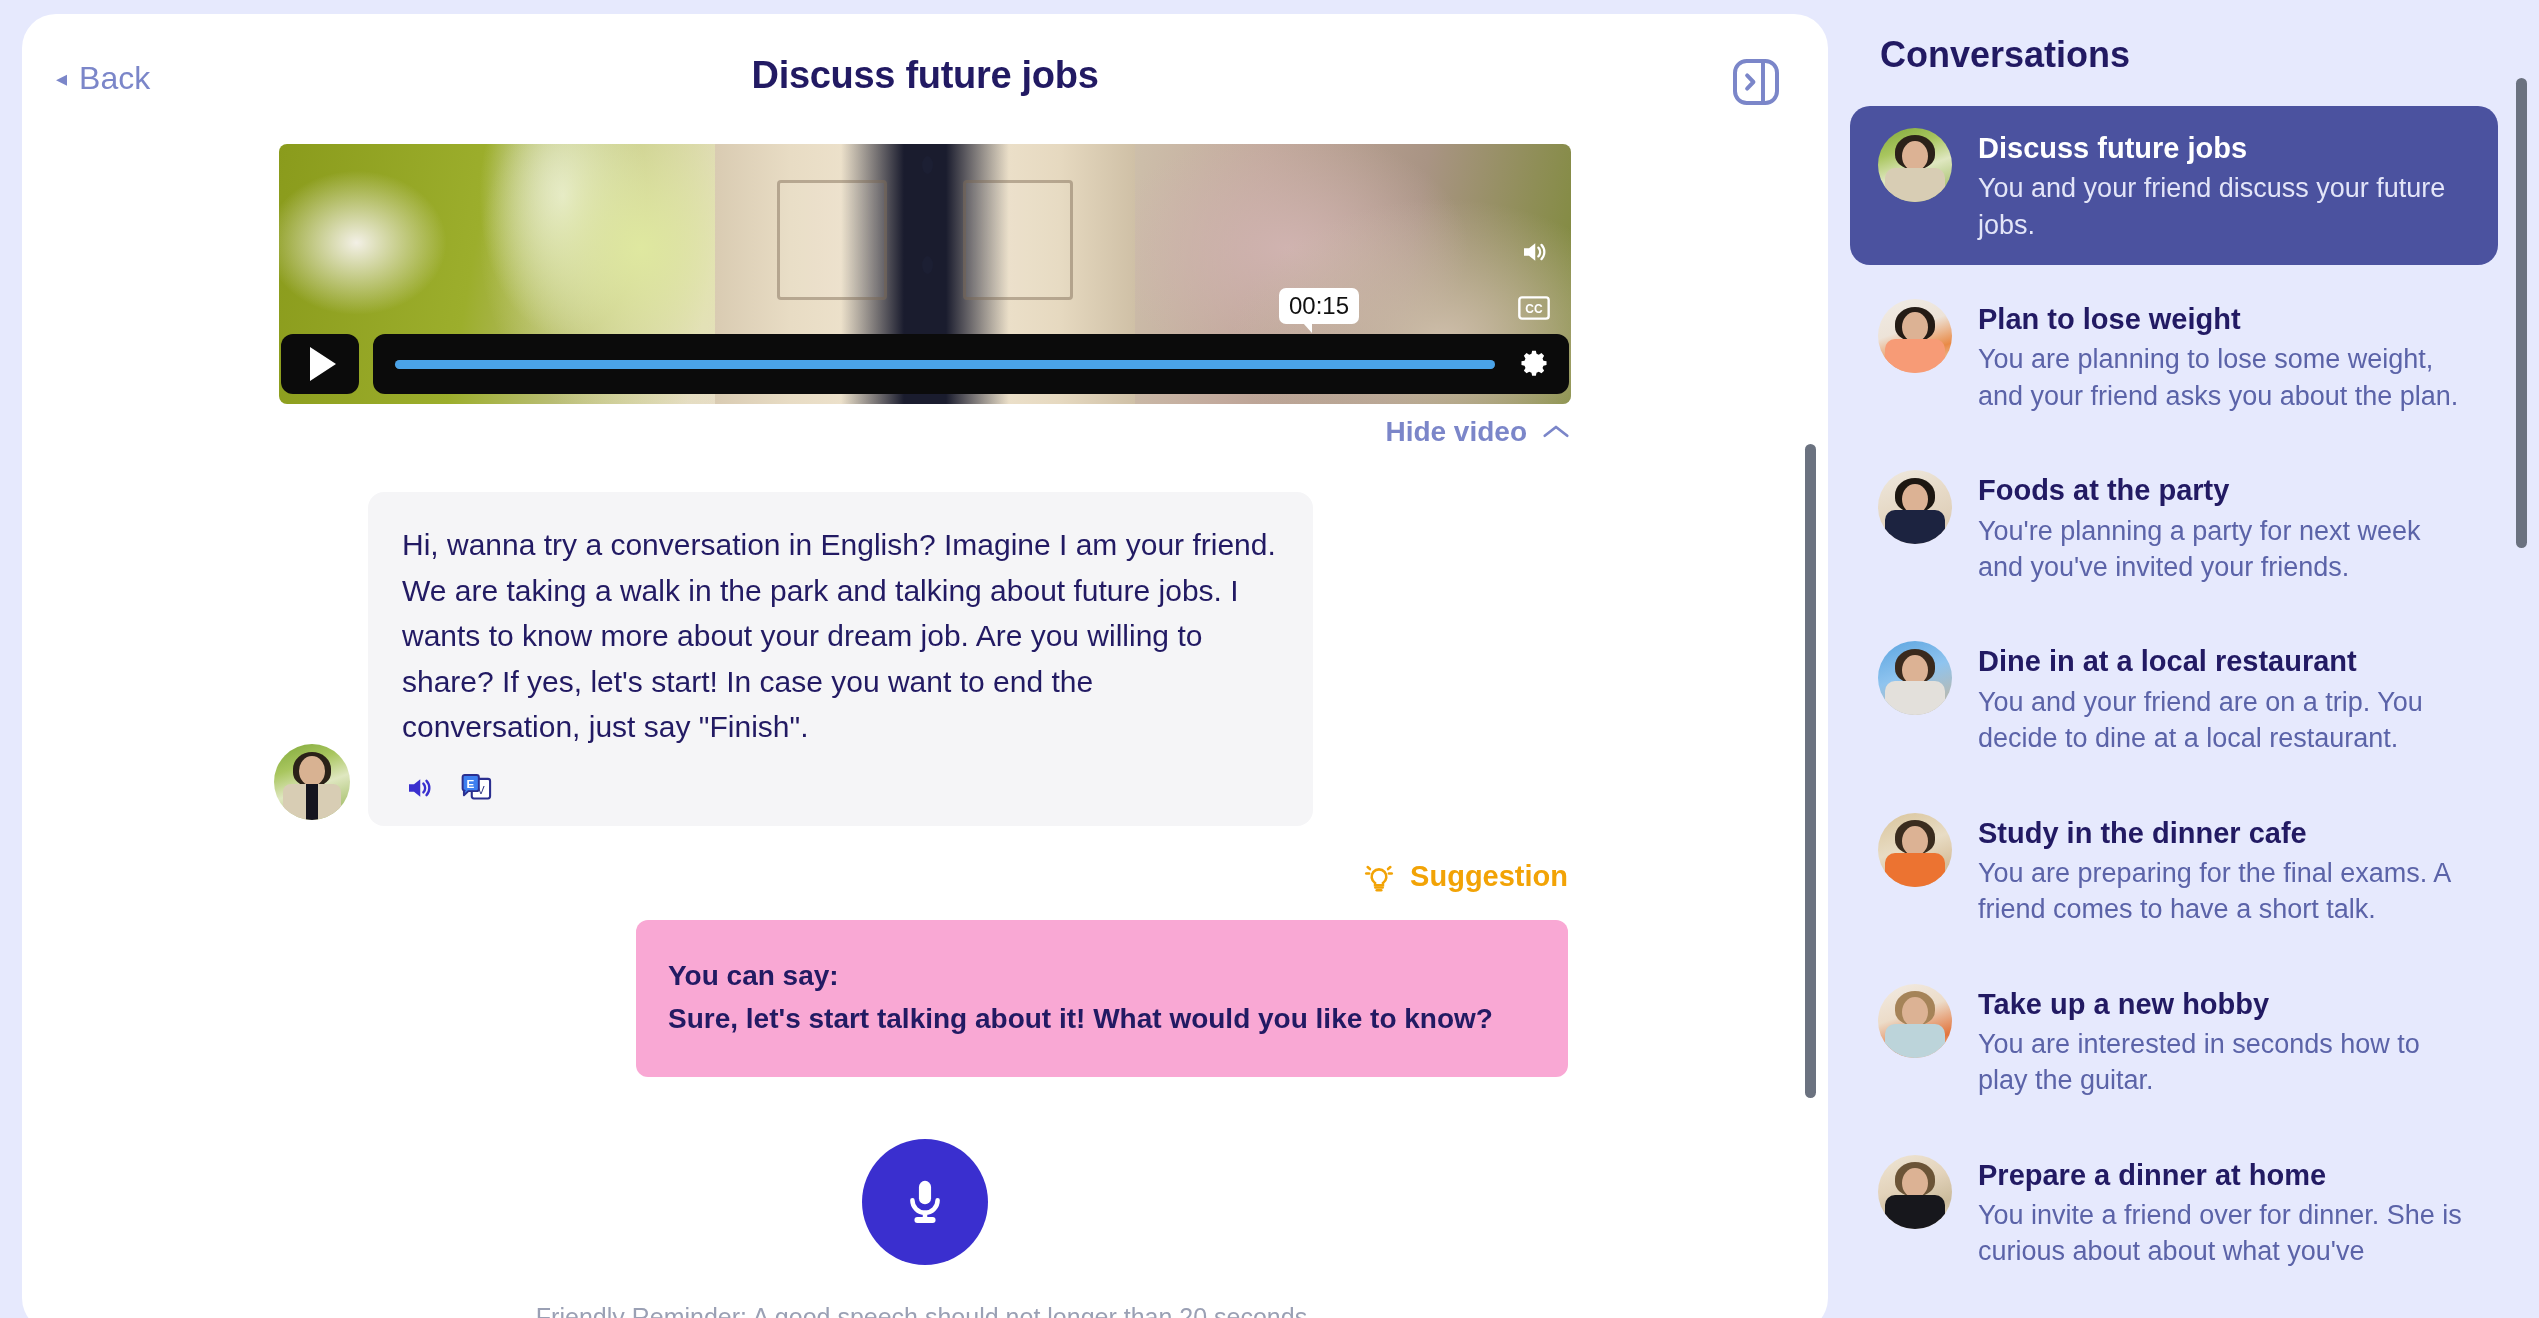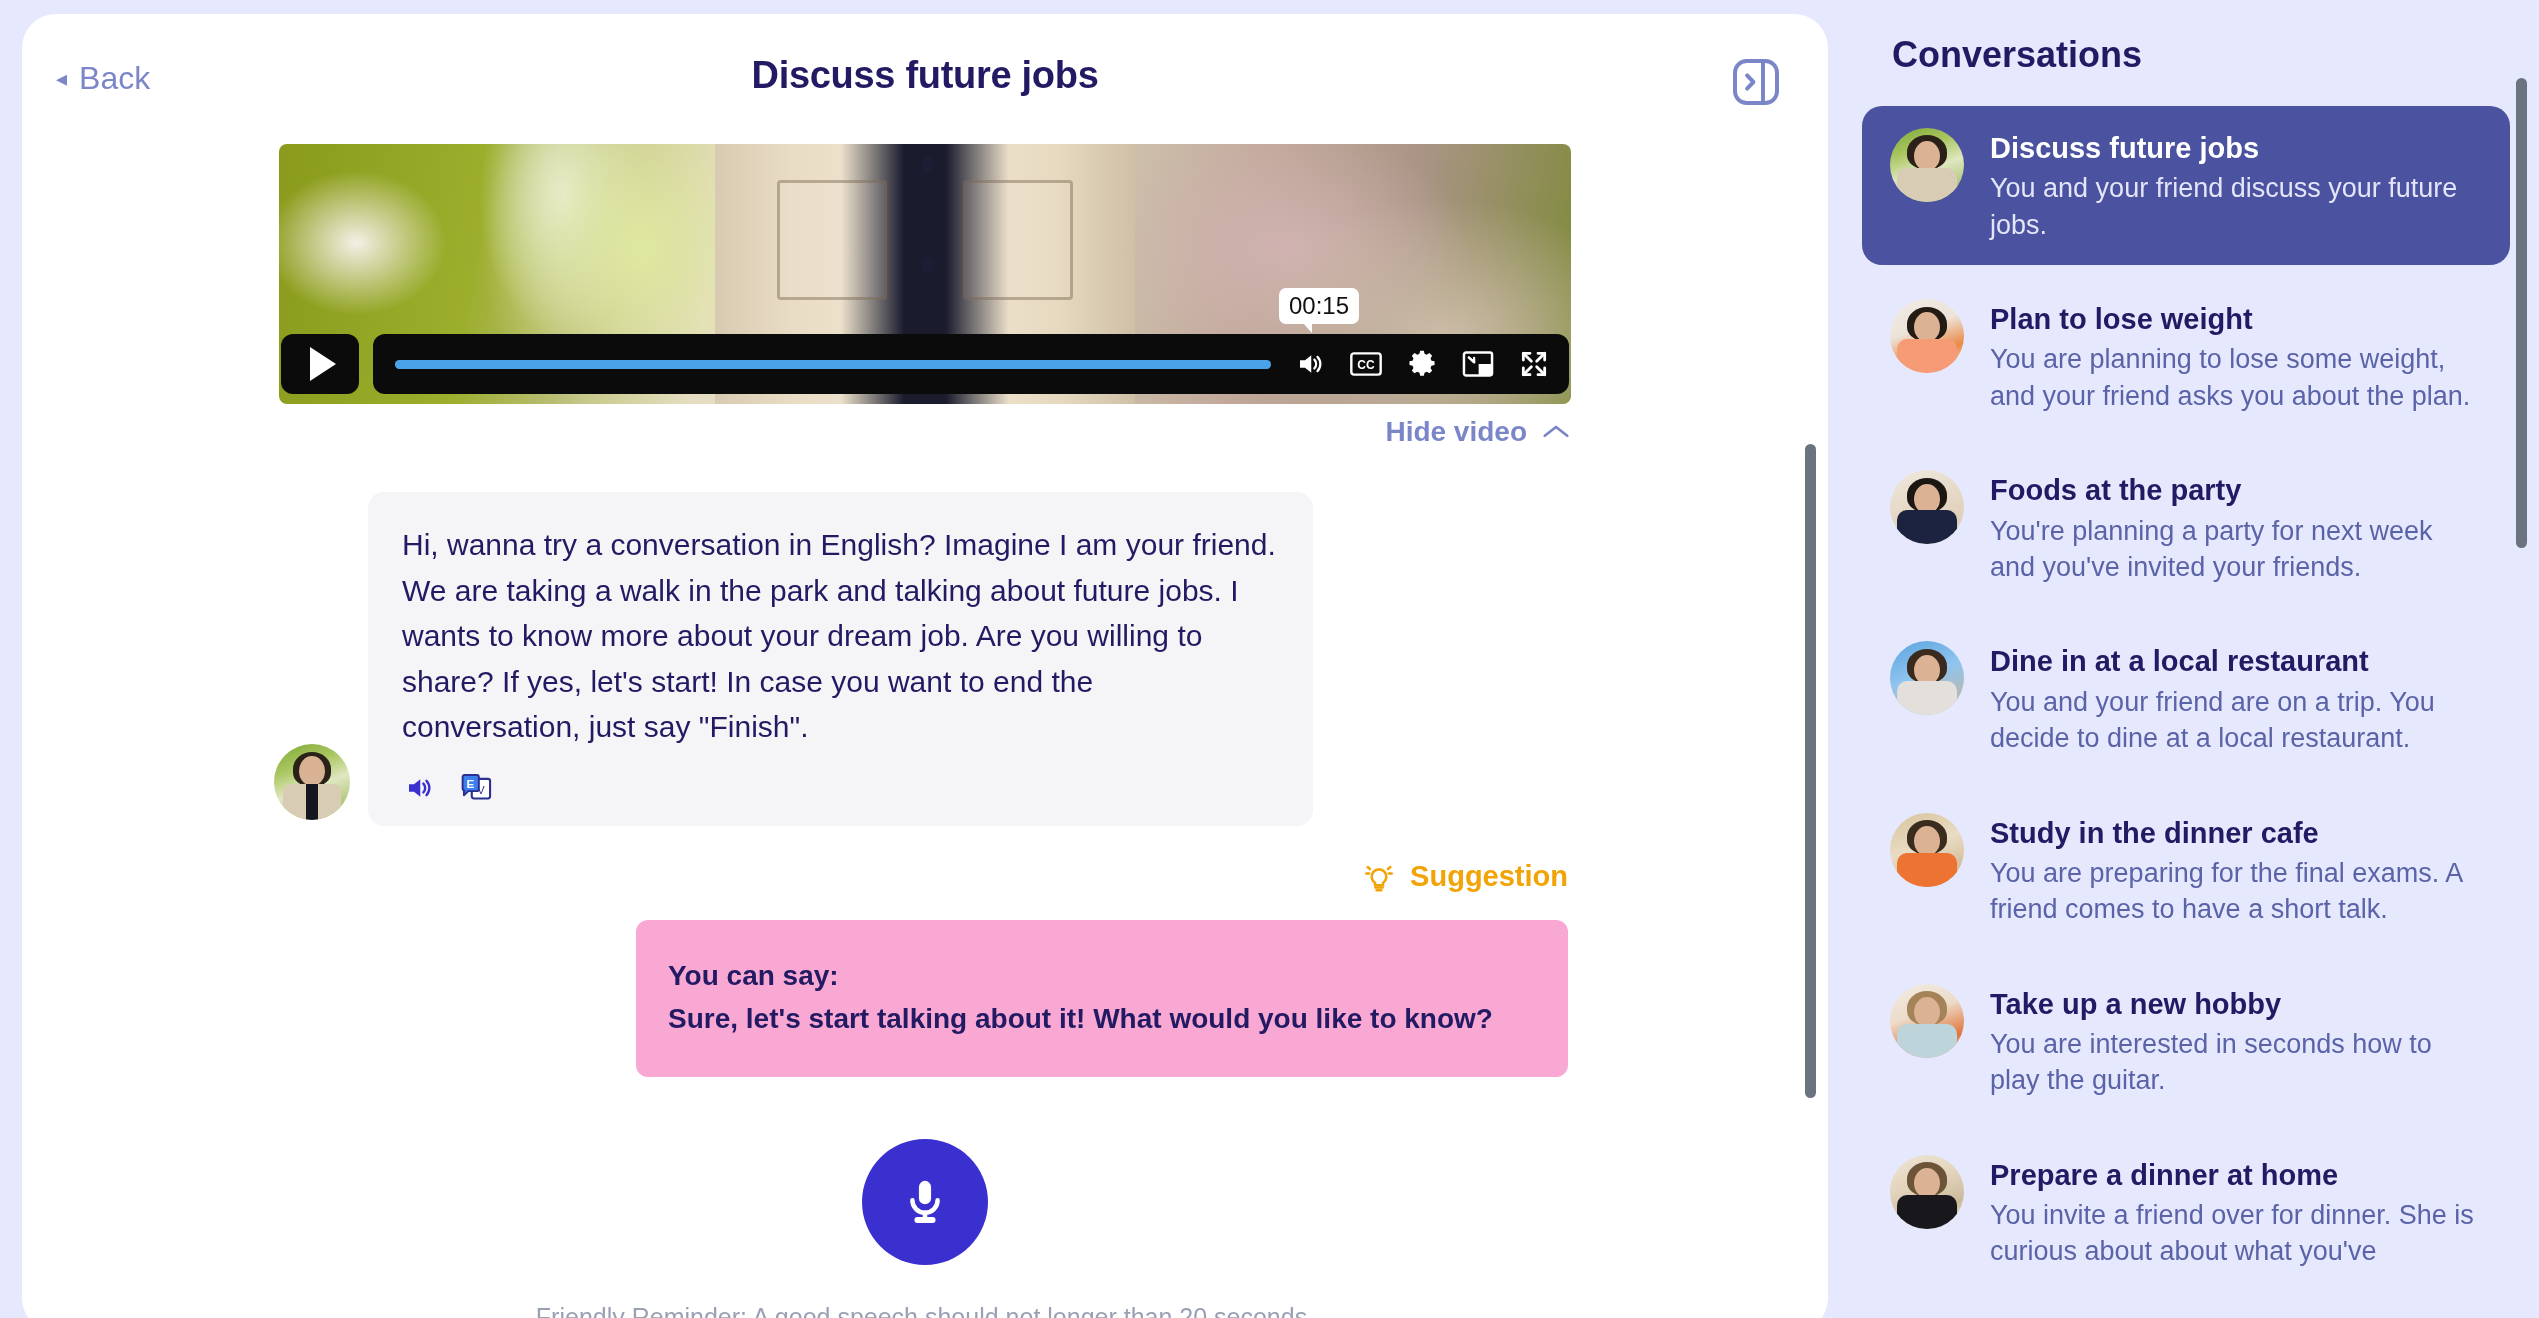--- a/index.html
+++ b/index.html
@@ -107,21 +107,21 @@
   .time-tip {
     position: absolute; right: 210px; top: -46px;
     background: #fff; color: #111; font-size: 24px; padding: 4px 10px;
     border-radius: 7px; font-weight: 400;
   }
   .time-tip::after {
     content: ''; position: absolute; left: 24px; bottom: -9px;
     border-left: 9px solid transparent; border-right: 0 solid transparent;
     border-top: 10px solid #fff;
   }
-  .ctrl-icons { display: flex; align-items: flex-start; gap: 22px; }
+  .ctrl-icons { display: flex; align-items: flex-start; gap: 22px; flex-direction: column; }
   .ctrl-icons .ci { width: 34px; height: 34px; cursor: pointer; display:flex; align-items:center; justify-content:center; }
 
   .hide-video {
     display: flex; align-items: center; justify-content: flex-end; gap: 14px;
     width: 1292px; margin: 12px auto 0;
     color: #7b86c9; font-size: 28px; font-weight: bold; cursor: pointer;
   }
 
   
   .chat-area { position: relative; padding: 0 0 0 0; }
@@ -171,21 +171,21 @@
   
   .main-scroll {
     position: absolute; right: 12px; top: 430px; width: 11px; height: 654px;
     background: transparent;
   }
   .main-scroll .thumb { width: 100%; height: 100%; background: #6b7280; border-radius: 6px; cursor: pointer; }
 
   
   .sidebar {
     position: relative; width: 711px; height: 1318px; background: #e6e9fd;
-    padding: 34px 0 0 34px; flex: none;
+    padding: 34px 0 0 22px; flex: none;
   }
   .sidebar-title { color: #221a63; font-size: 36px; font-weight: bold; margin: 0 0 30px 30px; }
   .conv-list { position: relative; }
   .conv-item {
     display: flex; align-items: flex-start; gap: 26px;
     padding: 22px 30px 22px 28px; border-radius: 20px; cursor: pointer;
     margin-bottom: 12px; width: 648px;
   }
   .conv-item.active { background: #4b529f; }
   .conv-avatar {

